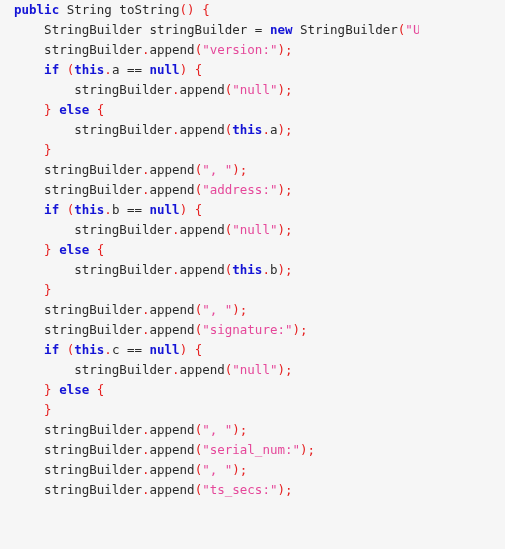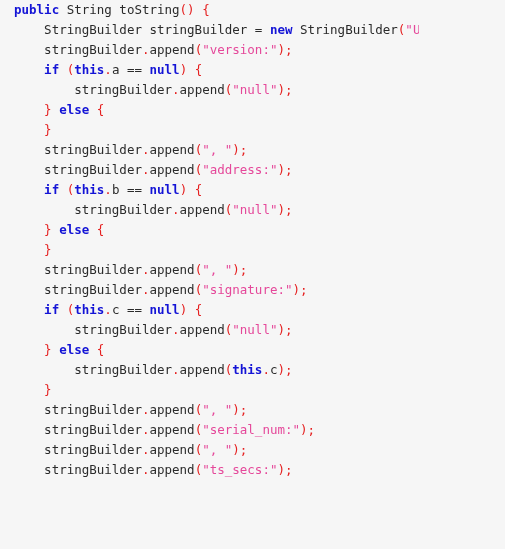--- a/index.html
+++ b/index.html
@@ -41,32 +41,33 @@
 </head>
 <body>
 
 <div id="code-view" style="background: rgb(246, 246, 246);">
     <div class="code-line"><span class="tok"></span><span class="tok t-kw">public</span><span class="tok t-plain"> String toString</span><span class="tok t-punct">()</span><span class="tok t-plain"> </span><span class="tok t-punct">{</span></div>
     <div class="code-line"><span class="tok">    </span><span class="tok t-plain">StringBuilder stringBuilder </span><span class="tok t-plain">= </span><span class="tok t-kw">new</span><span class="tok t-plain"> StringBuilder</span><span class="tok t-punct">(</span><span class="tok t-str">"UMEnvelope("</span><span class="tok t-punct">)</span></div>
     <div class="code-line"><span class="tok">    </span><span class="tok t-plain">stringBuilder</span><span class="tok t-punct">.</span><span class="tok t-plain">append</span><span class="tok t-punct">(</span><span class="tok t-str">"version:"</span><span class="tok t-punct">);</span></div>
     <div class="code-line"><span class="tok">    </span><span class="tok t-kw">if</span><span class="tok t-plain"> </span><span class="tok t-punct">(</span><span class="tok t-kw">this</span><span class="tok t-punct">.</span><span class="tok t-ident">a</span><span class="tok t-plain"> == </span><span class="tok t-kw">null</span><span class="tok t-punct">)</span><span class="tok t-plain"> </span><span class="tok t-punct">{</span></div>
     <div class="code-line"><span class="tok">        </span><span class="tok t-plain">stringBuilder</span><span class="tok t-punct">.</span><span class="tok t-plain">append</span><span class="tok t-punct">(</span><span class="tok t-str">"null"</span><span class="tok t-punct">);</span></div>
     <div class="code-line"><span class="tok">    </span><span class="tok t-punct">}</span><span class="tok t-plain"> </span><span class="tok t-kw">else</span><span class="tok t-plain"> </span><span class="tok t-punct">{</span></div>
+    <div class="code-line"><span class="tok">        </span><span class="tok t-plain">stringBuilder</span><span class="tok t-punct">.</span><span class="tok t-plain">append</span><span class="tok t-punct">(</span><span class="tok t-kw">this</span><span class="tok t-punct">.</span><span class="tok t-ident">a</span><span class="tok t-punct">);</span></div>
     <div class="code-line"><span class="tok">    </span><span class="tok t-punct">}</span></div>
     <div class="code-line"><span class="tok">    </span><span class="tok t-plain">stringBuilder</span><span class="tok t-punct">.</span><span class="tok t-plain">append</span><span class="tok t-punct">(</span><span class="tok t-str">", "</span><span class="tok t-punct">);</span></div>
     <div class="code-line"><span class="tok">    </span><span class="tok t-plain">stringBuilder</span><span class="tok t-punct">.</span><span class="tok t-plain">append</span><span class="tok t-punct">(</span><span class="tok t-str">"address:"</span><span class="tok t-punct">);</span></div>
     <div class="code-line"><span class="tok">    </span><span class="tok t-kw">if</span><span class="tok t-plain"> </span><span class="tok t-punct">(</span><span class="tok t-kw">this</span><span class="tok t-punct">.</span><span class="tok t-ident">b</span><span class="tok t-plain"> == </span><span class="tok t-kw">null</span><span class="tok t-punct">)</span><span class="tok t-plain"> </span><span class="tok t-punct">{</span></div>
     <div class="code-line"><span class="tok">        </span><span class="tok t-plain">stringBuilder</span><span class="tok t-punct">.</span><span class="tok t-plain">append</span><span class="tok t-punct">(</span><span class="tok t-str">"null"</span><span class="tok t-punct">);</span></div>
     <div class="code-line"><span class="tok">    </span><span class="tok t-punct">}</span><span class="tok t-plain"> </span><span class="tok t-kw">else</span><span class="tok t-plain"> </span><span class="tok t-punct">{</span></div>
+    <div class="code-line"><span class="tok">        </span><span class="tok t-plain">stringBuilder</span><span class="tok t-punct">.</span><span class="tok t-plain">append</span><span class="tok t-punct">(</span><span class="tok t-kw">this</span><span class="tok t-punct">.</span><span class="tok t-ident">b</span><span class="tok t-punct">);</span></div>
     <div class="code-line"><span class="tok">    </span><span class="tok t-punct">}</span></div>
     <div class="code-line"><span class="tok">    </span><span class="tok t-plain">stringBuilder</span><span class="tok t-punct">.</span><span class="tok t-plain">append</span><span class="tok t-punct">(</span><span class="tok t-str">", "</span><span class="tok t-punct">);</span></div>
     <div class="code-line"><span class="tok">    </span><span class="tok t-plain">stringBuilder</span><span class="tok t-punct">.</span><span class="tok t-plain">append</span><span class="tok t-punct">(</span><span class="tok t-str">"signature:"</span><span class="tok t-punct">);</span></div>
     <div class="code-line"><span class="tok">    </span><span class="tok t-kw">if</span><span class="tok t-plain"> </span><span class="tok t-punct">(</span><span class="tok t-kw">this</span><span class="tok t-punct">.</span><span class="tok t-ident">c</span><span class="tok t-plain"> == </span><span class="tok t-kw">null</span><span class="tok t-punct">)</span><span class="tok t-plain"> </span><span class="tok t-punct">{</span></div>
     <div class="code-line"><span class="tok">        </span><span class="tok t-plain">stringBuilder</span><span class="tok t-punct">.</span><span class="tok t-plain">append</span><span class="tok t-punct">(</span><span class="tok t-str">"null"</span><span class="tok t-punct">);</span></div>
     <div class="code-line"><span class="tok">    </span><span class="tok t-punct">}</span><span class="tok t-plain"> </span><span class="tok t-kw">else</span><span class="tok t-plain"> </span><span class="tok t-punct">{</span></div>
-    <div class="code-line"><span class="tok">        </span><span class="tok t-plain">stringBuilder</span><span class="tok t-punct">.</span><span class="tok t-plain">append</span><span class="tok t-punct">(</span><span class="tok t-kw">this</span><span class="tok t-punct">.</span><span class="tok t-ident">c</span><span class="tok t-punct">);</span></div>
     <div class="code-line"><span class="tok">    </span><span class="tok t-punct">}</span></div>
     <div class="code-line"><span class="tok">    </span><span class="tok t-plain">stringBuilder</span><span class="tok t-punct">.</span><span class="tok t-plain">append</span><span class="tok t-punct">(</span><span class="tok t-str">", "</span><span class="tok t-punct">);</span></div>
     <div class="code-line"><span class="tok">    </span><span class="tok t-plain">stringBuilder</span><span class="tok t-punct">.</span><span class="tok t-plain">append</span><span class="tok t-punct">(</span><span class="tok t-str">"serial_num:"</span><span class="tok t-punct">);</span></div>
     <div class="code-line"><span class="tok">    </span><span class="tok t-plain">stringBuilder</span><span class="tok t-punct">.</span><span class="tok t-plain">append</span><span class="tok t-punct">(</span><span class="tok t-str">", "</span><span class="tok t-punct">);</span></div>
     <div class="code-line"><span class="tok">    </span><span class="tok t-plain">stringBuilder</span><span class="tok t-punct">.</span><span class="tok t-plain">append</span><span class="tok t-punct">(</span><span class="tok t-str">"ts_secs:"</span><span class="tok t-punct">);</span></div>
     <div class="code-line"></div>
   </div>
 
 </body></html>

